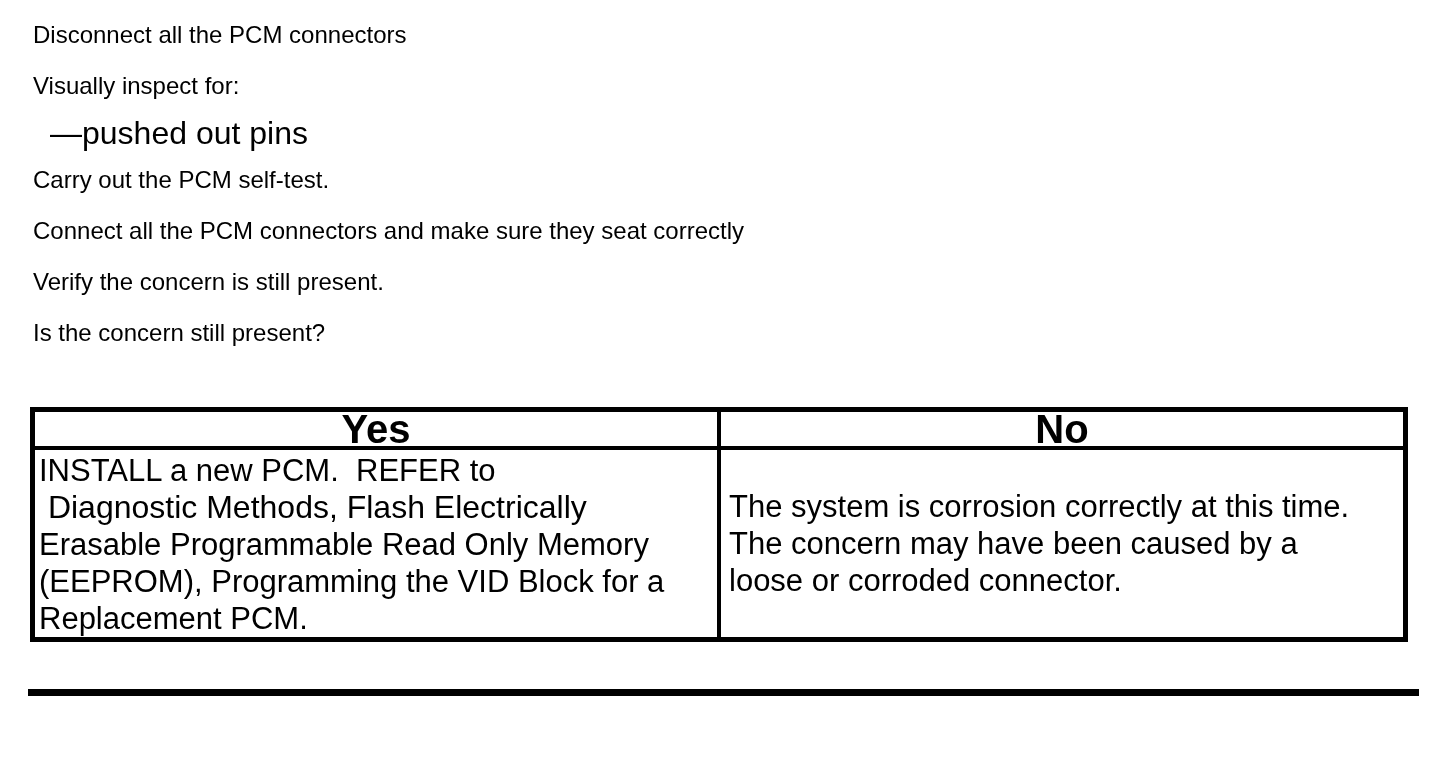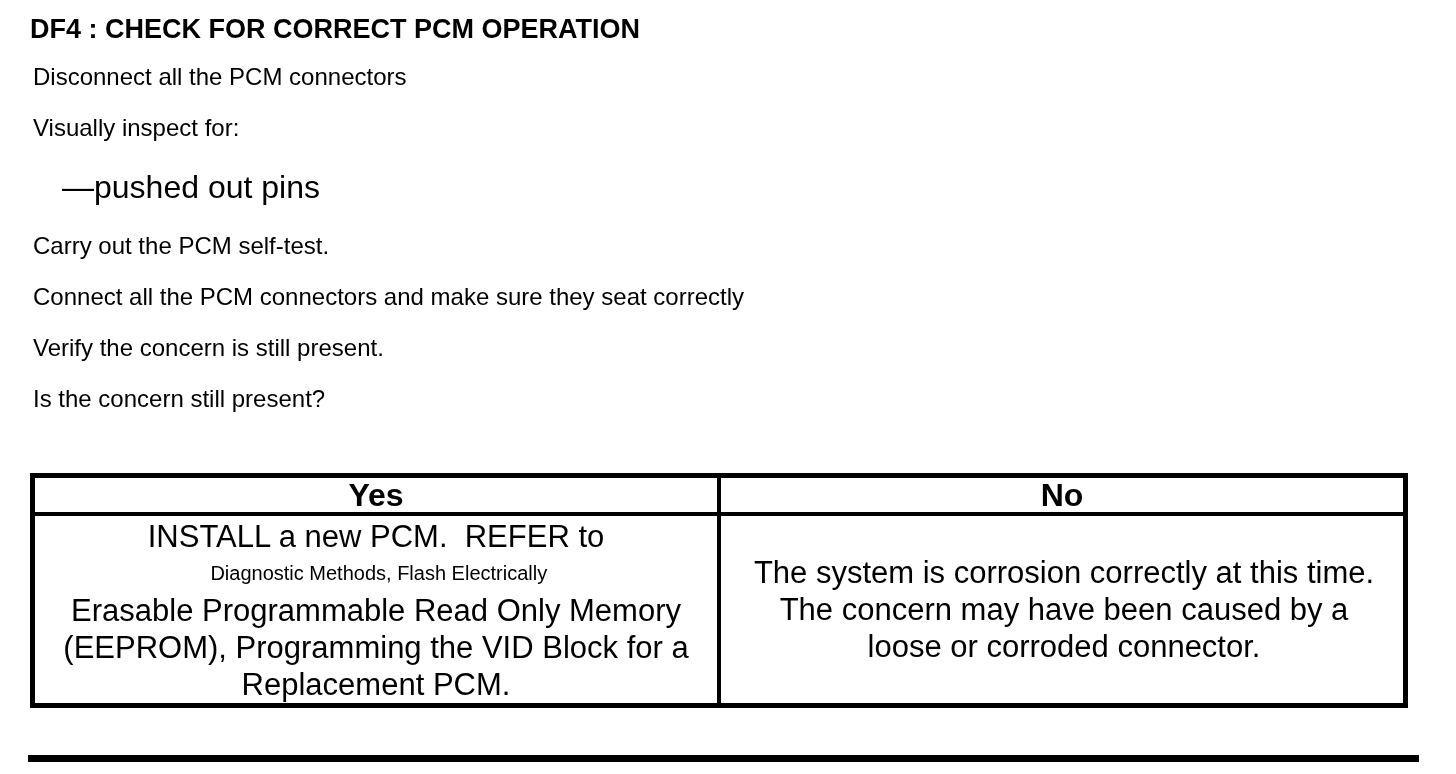--- a/index.html
+++ b/index.html
@@ -24,21 +24,21 @@
     line-height: 42px;
     white-space: pre;
   }
   .line {
     margin: 3px;
     font-size: 24px;
     line-height: 48px;
     white-space: pre;
   }
   .dash-line {
-    margin: 16px;
+    margin: 4px;
     padding-left: 16px;
     font-size: 32px;
     line-height: 38px;
     white-space: pre;
   }
   .question {
     font-weight: normal;
   }
   table.decision {
     border-collapse: collapse;
@@ -48,56 +48,54 @@
     border: 5px solid #000000;
   }
   table.decision th,
   table.decision td {
     border: 4px solid #000000;
   }
   table.decision th {
     width: 50%;
     height: 34px;
     padding: 0;
-    font-size: 32px;
+    font-size: 40px;
     font-weight: bold;
     line-height: 34px;
     text-align: center;
   }
   td.yes-cell {
     vertical-align: top;
     padding: 2px 4px 0 4px;
   }
   td.no-cell {
     vertical-align: middle;
     padding: 0 4px 0 8px;
   }
   .cell-line {
     font-size: 31px;
     line-height: 37px;
     white-space: pre-wrap;
-    text-align: center;
   }
   .cell-line.small {
-    font-size: 20px;
+    font-size: 32px;
   }
   .bottom-rule {
     width: 1391px;
     height: 7px;
     margin-top: 47px;
     margin-left: -2px;
     background: #000000;
   }
 </style>
 </head>
 <body>
 
 <div class="page">
 
-  <h1 class="heading">DF4 : CHECK FOR CORRECT PCM OPERATION</h1>
 
   <p class="line">Disconnect all the PCM connectors</p>
 
   <p class="line">Visually inspect for:</p>
 
   <p class="dash-line">—pushed out pins</p>
 
 
   <p class="line">Carry out the PCM self-test.</p>
 

